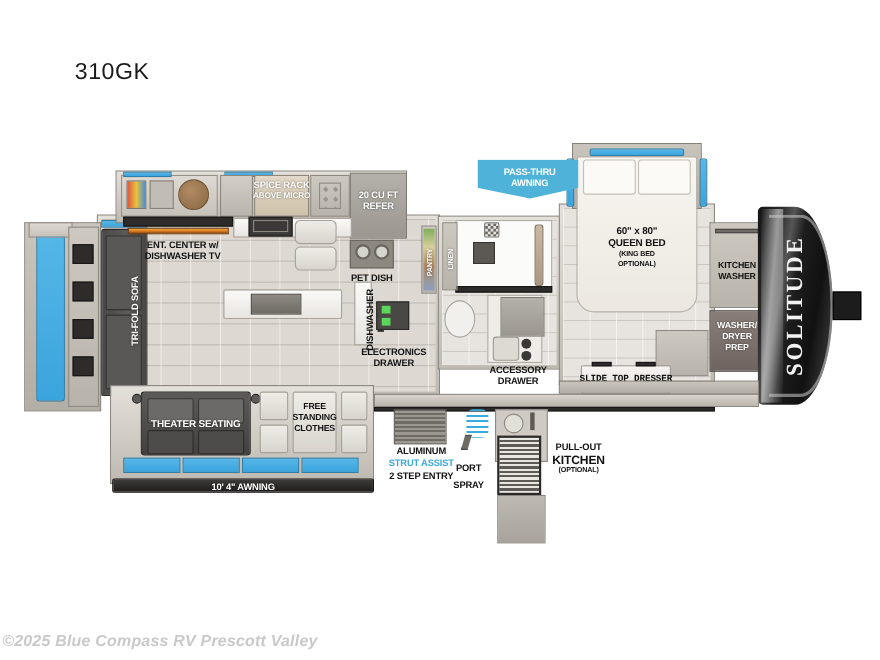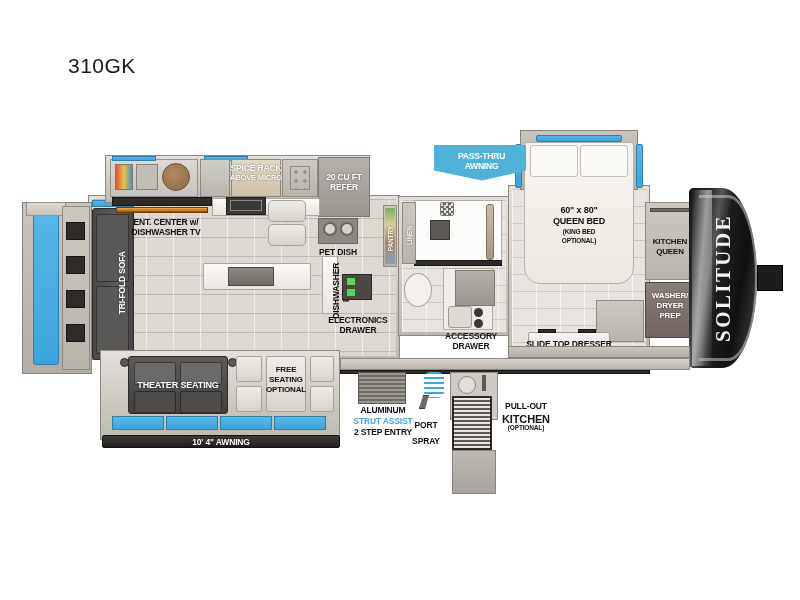--- a/index.html
+++ b/index.html
@@ -337,34 +337,34 @@
     <div class="fp" style="left:530px; top:35px; width:48px; height:32px; background:#fbfaf7; border:1px solid #c3beb6; border-radius:3px;"></div>
     <div class="fp" style="left:580px; top:35px; width:48px; height:32px; background:#fbfaf7; border:1px solid #c3beb6; border-radius:3px;"></div>
     <div class="lbl" style="left:534px; top:95px; width:90px; font-size:9px;">60" x 80"</div>
     <div class="lbl" style="left:534px; top:106px; width:90px; font-size:9px;">QUEEN BED</div>
     <div class="lbl xs" style="left:534px; top:118px; width:90px;">(KING BED</div>
     <div class="lbl xs" style="left:534px; top:127px; width:90px;">OPTIONAL)</div>
 
     <div class="fp cab" style="left:645px; top:92px; width:50px; height:78px;"></div>
     <div class="fp" style="left:650px; top:98px; width:40px; height:4px; background:#6e6a64; border:1px solid #4a4744;"></div>
     <div class="lbl" style="left:644px; top:128px; width:52px; font-size:8px;">KITCHEN</div>
-    <div class="lbl" style="left:644px; top:138px; width:52px; font-size:8px;">QUEEN</div>
+    <div class="lbl" style="left:644px; top:138px; width:52px; font-size:8px;">WASHER</div>
 
     <div class="fp" style="left:645px; top:172px; width:50px; height:56px;
                 background:linear-gradient(180deg,#8a7e78 0%,#6f6460 100%); border:1px solid #4f4744;"></div>
     <div class="lbl white" style="left:644px; top:182px; width:52px; font-size:8px;">WASHER/</div>
     <div class="lbl white" style="left:644px; top:192px; width:52px; font-size:8px;">DRYER</div>
     <div class="lbl white" style="left:644px; top:202px; width:52px; font-size:8px;">PREP</div>
 
     <div class="fp cab" style="left:596px; top:190px; width:48px; height:42px;"></div>
 
     <div class="fp" style="left:528px; top:222px; width:82px; height:26px; background:linear-gradient(180deg,#f6f4f1,#e2ded8); border:1px solid #a09b93; border-radius:2px;"></div>
     <div class="fp dark-strip" style="left:538px; top:219px; width:18px; height:4px;"></div>
     <div class="fp dark-strip" style="left:578px; top:219px; width:18px; height:4px;"></div>
-    <div class="lbl" style="left:526px; top:230px; width:86px; font-size:8.5px;">SLIDE TOP DRESSER</div>
+    <div class="lbl" style="left:526px; top:230px; width:86px; font-size:8.5px;font-family:Liberation Mono, monospace;">SLIDE TOP DRESSER</div>
 
     <div class="fp" id="front-cap" style="left:689px; top:78px; width:68px; height:180px;">
       <div id="front-cap-swoosh2"></div>
       <div id="front-cap-swoosh"></div>
       <div id="brand-solitude">SOLITUDE</div>
     </div>
     <div class="fp" id="hitch-block" style="left:757px; top:155px; width:26px; height:26px;"></div>
 
     <div class="fp shell-dark" style="left:508px; top:236px; width:182px; height:12px;"></div>
 
@@ -378,22 +378,22 @@
     <div class="fp" style="left:120px; top:248px; width:9px; height:9px; border-radius:50%; background:#5d5b59; border:1px solid #2c2a29;"></div>
     <div class="fp" style="left:228px; top:248px; width:9px; height:9px; border-radius:50%; background:#5d5b59; border:1px solid #2c2a29;"></div>
     <div class="lbl white" style="left:126px; top:270px; width:104px; font-size:9px;">THEATER SEATING</div>
 
     <div class="fp seat-lt" style="left:236px; top:246px; width:26px; height:26px;"></div>
     <div class="fp seat-lt" style="left:236px; top:276px; width:26px; height:26px;"></div>
     <div class="fp seat-lt" style="left:266px; top:246px; width:40px; height:56px;"></div>
     <div class="fp seat-lt" style="left:310px; top:246px; width:24px; height:26px;"></div>
     <div class="fp seat-lt" style="left:310px; top:276px; width:24px; height:26px;"></div>
     <div class="lbl" style="left:262px; top:256px; width:48px; font-size:8px;">FREE</div>
-    <div class="lbl" style="left:262px; top:266px; width:48px; font-size:8px;">SEATING</div>
-    <div class="lbl" style="left:262px; top:276px; width:48px; font-size:8px;">OPTIONAL</div>
+    <div class="lbl" style="left:262px; top:266px; width:48px; font-size:8px;">STANDING</div>
+    <div class="lbl" style="left:262px; top:276px; width:48px; font-size:8px;">CLOTHES</div>
 
     <div class="fp window-glass" style="left:112px; top:306px; width:52px; height:14px;"></div>
     <div class="fp window-glass" style="left:166px; top:306px; width:52px; height:14px;"></div>
     <div class="fp window-glass" style="left:220px; top:306px; width:52px; height:14px;"></div>
     <div class="fp window-glass" style="left:274px; top:306px; width:52px; height:14px;"></div>
 
     <div class="fp" id="awning-band" style="left:102px; top:325px; width:238px; height:13px;"></div>
     <div class="lbl white" style="left:104px; top:328px; width:234px; font-size:8.5px;">10' 4" AWNING</div>
 
     <div class="fp trim" style="left:340px; top:248px; width:350px; height:12px;"></div>
@@ -421,14 +421,15 @@
     <div class="lbl" style="left:494px; top:303px; width:64px; font-size:11px;">KITCHEN</div>
     <div class="lbl xs" style="left:494px; top:314px; width:64px;">(OPTIONAL)</div>
 
     <div id="callout-pass-thru" style="left:434px; top:35px; width:92px;padding-left:12px;">
       <div>PASS-THRU</div>
       <div>AWNING</div>
     </div>
 
   </div>
 
+  <div id="footer-copyright">©2025 Blue Compass RV Prescott Valley</div>
 
 </div>
 
 </body></html>

